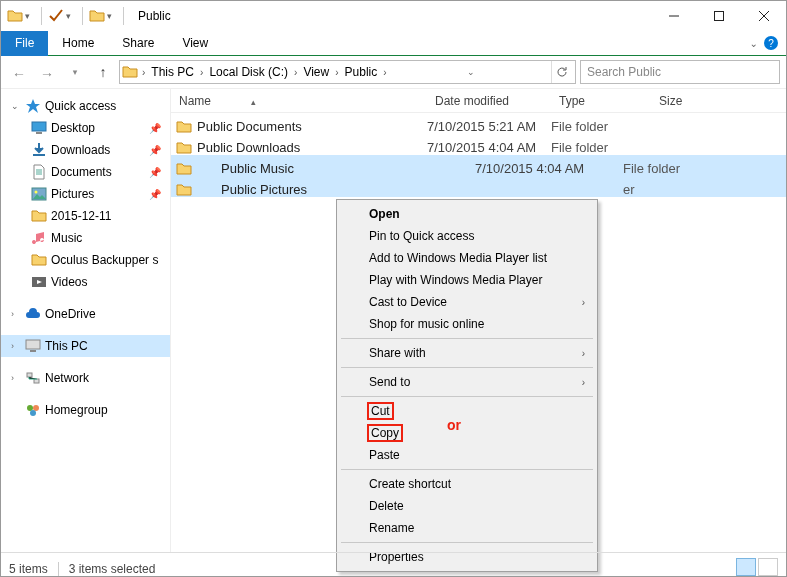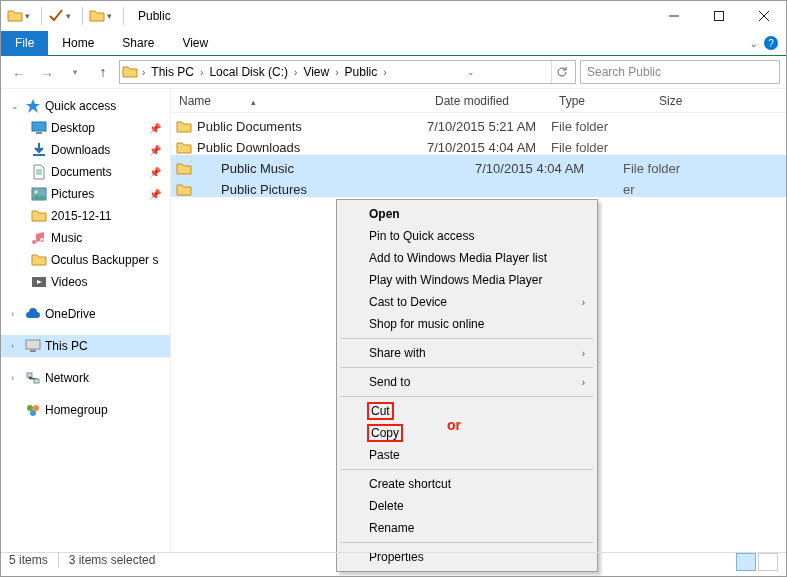--- a/index.html
+++ b/index.html
@@ -56,21 +56,21 @@
 
 .rows { }
 .row { display: flex; height: 21px; align-items: flex-end; font-size: 13px; color: #222; }
 .row.selected { background: #cce8ff; gap: 24px; }
 .row .icon-cell { width: 26px; display: flex; justify-content: center; }
 .row .name-cell { width: 230px; }
 .row .date-cell { width: 124px; color: #404040; }
 .row .type-cell { width: 100px; color: #555; }
 
 
-.status { position: absolute; bottom: 0; left: 0; right: 0; height: 24px; border-top: 1px solid #ddd; display: flex; align-items: flex-start; font-size: 12px; color: #444; padding: 0 8px; gap: 4px; }
+.status { position: absolute; bottom: 0; left: 0; right: 0; height: 24px; border-top: 1px solid #ddd; display: flex; align-items: flex-end; font-size: 12px; color: #444; padding: 0 8px; gap: 4px; }
 .status .sep { width: 1px; height: 14px; background: #ccc; margin: 0 6px; }
 .status .view-btns { margin-left: auto; display: flex; gap: 2px; }
 .status .view-btns div { width: 20px; height: 18px; border: 1px solid #ccc; }
 .status .view-btns .active { background: #cce8ff; border-color: #7ab5e0; }
 
 
 .ctx { position: absolute; left: 335px; top: 181px; width: 262px; background: #f0f0f0; border: 1px solid #a0a0a0; box-shadow: 3px 3px 3px rgba(0,0,0,0.2); padding: 3px 2px; font-size: 12px; margin-top: 17px; }
 .ctx .item { height: 22px; display: flex; align-items: center; padding-left: 30px; position: relative; }
 .ctx .item .sub-arrow { position: absolute; right: 10px; font-size: 10px; color: #555; }
 .ctx hr { border: none; border-top: 1px solid #c8c8c8; margin: 3px 2px; }

